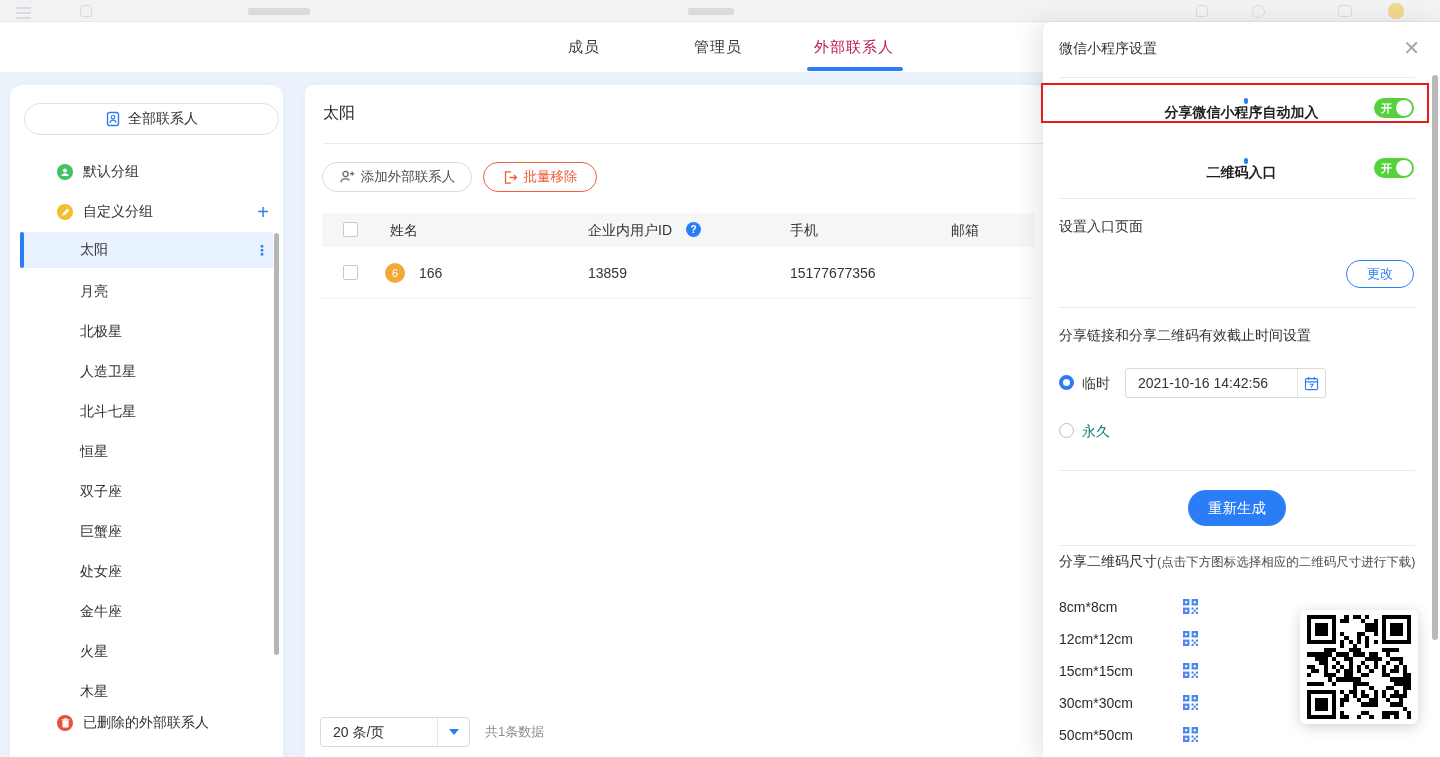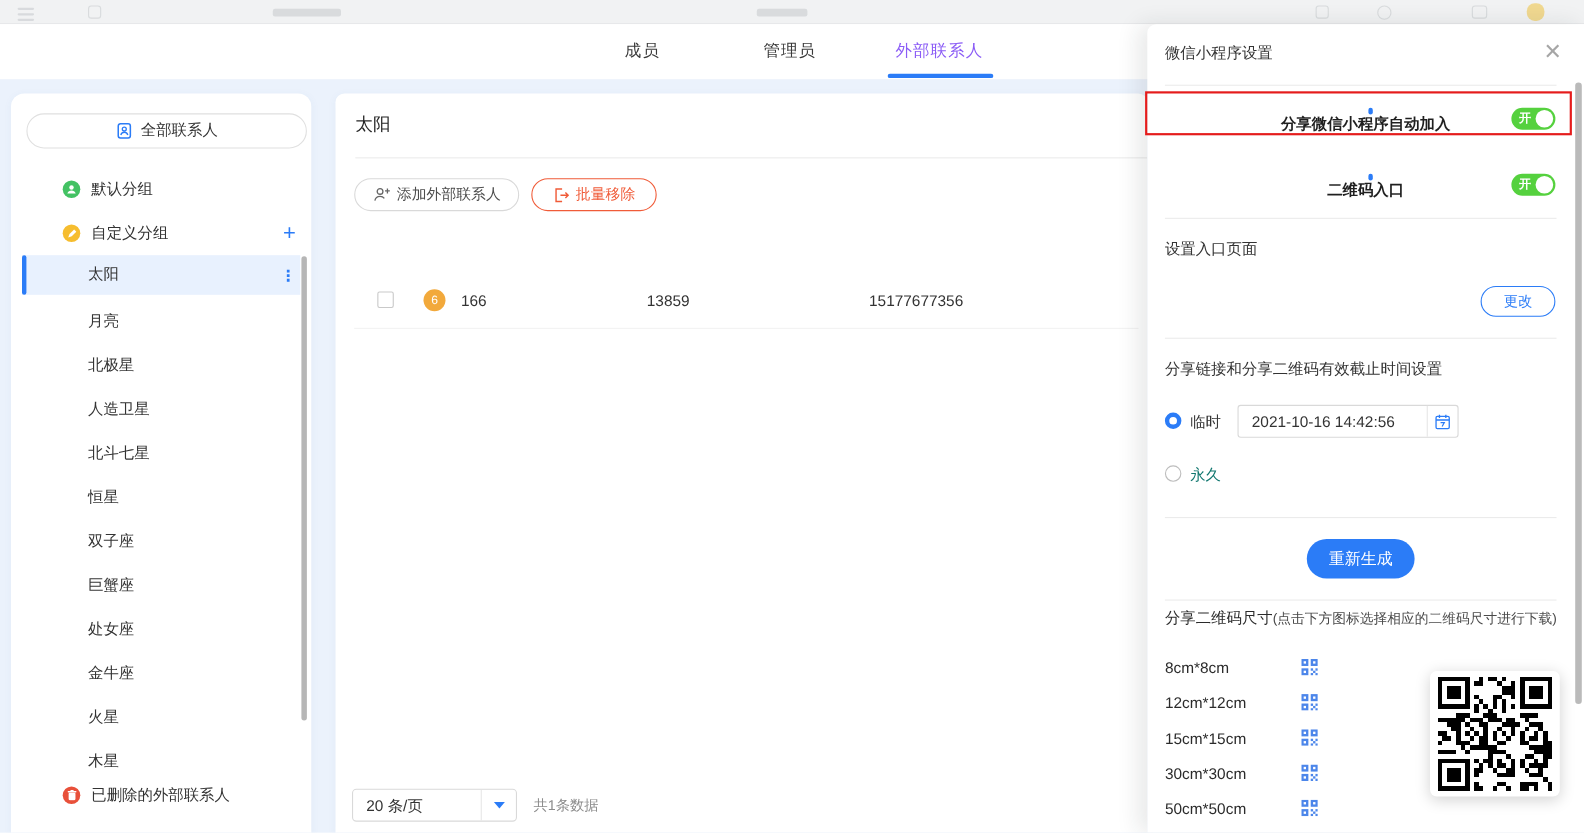--- a/index.html
+++ b/index.html
@@ -11,21 +11,21 @@
   .top-strip { left:0; top:0; width:1440px; height:22px; background:#f1f2f3; border-bottom:1px solid #e6e7e9; }
   .ghost { opacity:.28; }
   .ghost-bar { background:#9aa0a6; border-radius:2px; }
   .ghost-box { border:1.5px solid #9aa0a6; border-radius:3px; }
   .ghost-circle { border:1.5px solid #9aa0a6; border-radius:50%; }
   .ghost-flower { background:#f0d47e; border-radius:45%; opacity:.85; }
 
   
   .header-bar { left:0; top:22px; width:1440px; height:50px; background:#fff; }
   .tab { top:0; height:45px; line-height:50px; font-size:15px; color:#3a3a3a; letter-spacing:1px; cursor:pointer; }
-  .tab.active { color:#8b5cf6; }
+  .tab.active { color:#be185d; }
   .tab-underline { left:807px; top:45px; width:96px; height:4px; border-radius:2px; background:#2b7cf7; }
 
   
   .content-bg { left:0; top:72px; width:1440px; height:685px; background:#ebf2fc; }
 
   
   .sidebar { left:10px; top:85px; width:273px; height:672px; background:#fff; border-radius:12px 12px 0 0; box-shadow:0 2px 8px rgba(60,90,160,.05); overflow:hidden; }
   .all-btn { left:14px; top:18px; width:255px; height:32px; border:1px solid #e0e0e0; border-radius:16px; display:flex; align-items:center; justify-content:center; gap:7px; font-size:14px; color:#333; cursor:pointer; background:#fff; }
   .side-item { left:0; right:0; display:flex; align-items:center; font-size:14px; color:#333; cursor:pointer; }
   .g-icon { width:16px; height:16px; border-radius:50%; margin-left:47px; margin-right:10px; flex:0 0 16px; display:flex; align-items:center; justify-content:center; }
@@ -211,20 +211,28 @@
   </div>
 
   <div class="abs pill-btn btn-orange" style="left:178px;top:77px;width:114px">
     <svg width="15" height="15" viewBox="0 0 15 15">
       <path d="M8 1.8 H2.5 v11.4 H8" fill="none" stroke="#f05b38" stroke-width="1.3"></path>
       <path d="M6.5 7.5 h7 M11 5 l2.5 2.5 L11 10" fill="none" stroke="#f05b38" stroke-width="1.3"></path>
     </svg>
     <span>批量移除</span>
   </div>
 
+  <div class="abs thead">
+    <div class="abs checkbox" style="left:21px;top:9px"></div>
+    <span style="left:68px">姓名</span>
+    <span style="left:266px">企业内用户ID</span>
+    <div class="abs help-dot" style="left:364px;top:9px">?</div>
+    <span style="left:468px">手机</span>
+    <span style="left:629px">邮箱</span>
+  </div>
 
   <div class="abs trow">
     <div class="abs checkbox" style="left:21px;top:18px"></div>
     <div class="abs avatar" style="left:63px;top:16px">6</div>
     <span style="left:97px">166</span>
     <span style="left:266px">13859</span>
     <span style="left:468px">15177677356</span>
     <span style="left:629px"></span>
   </div>
 

